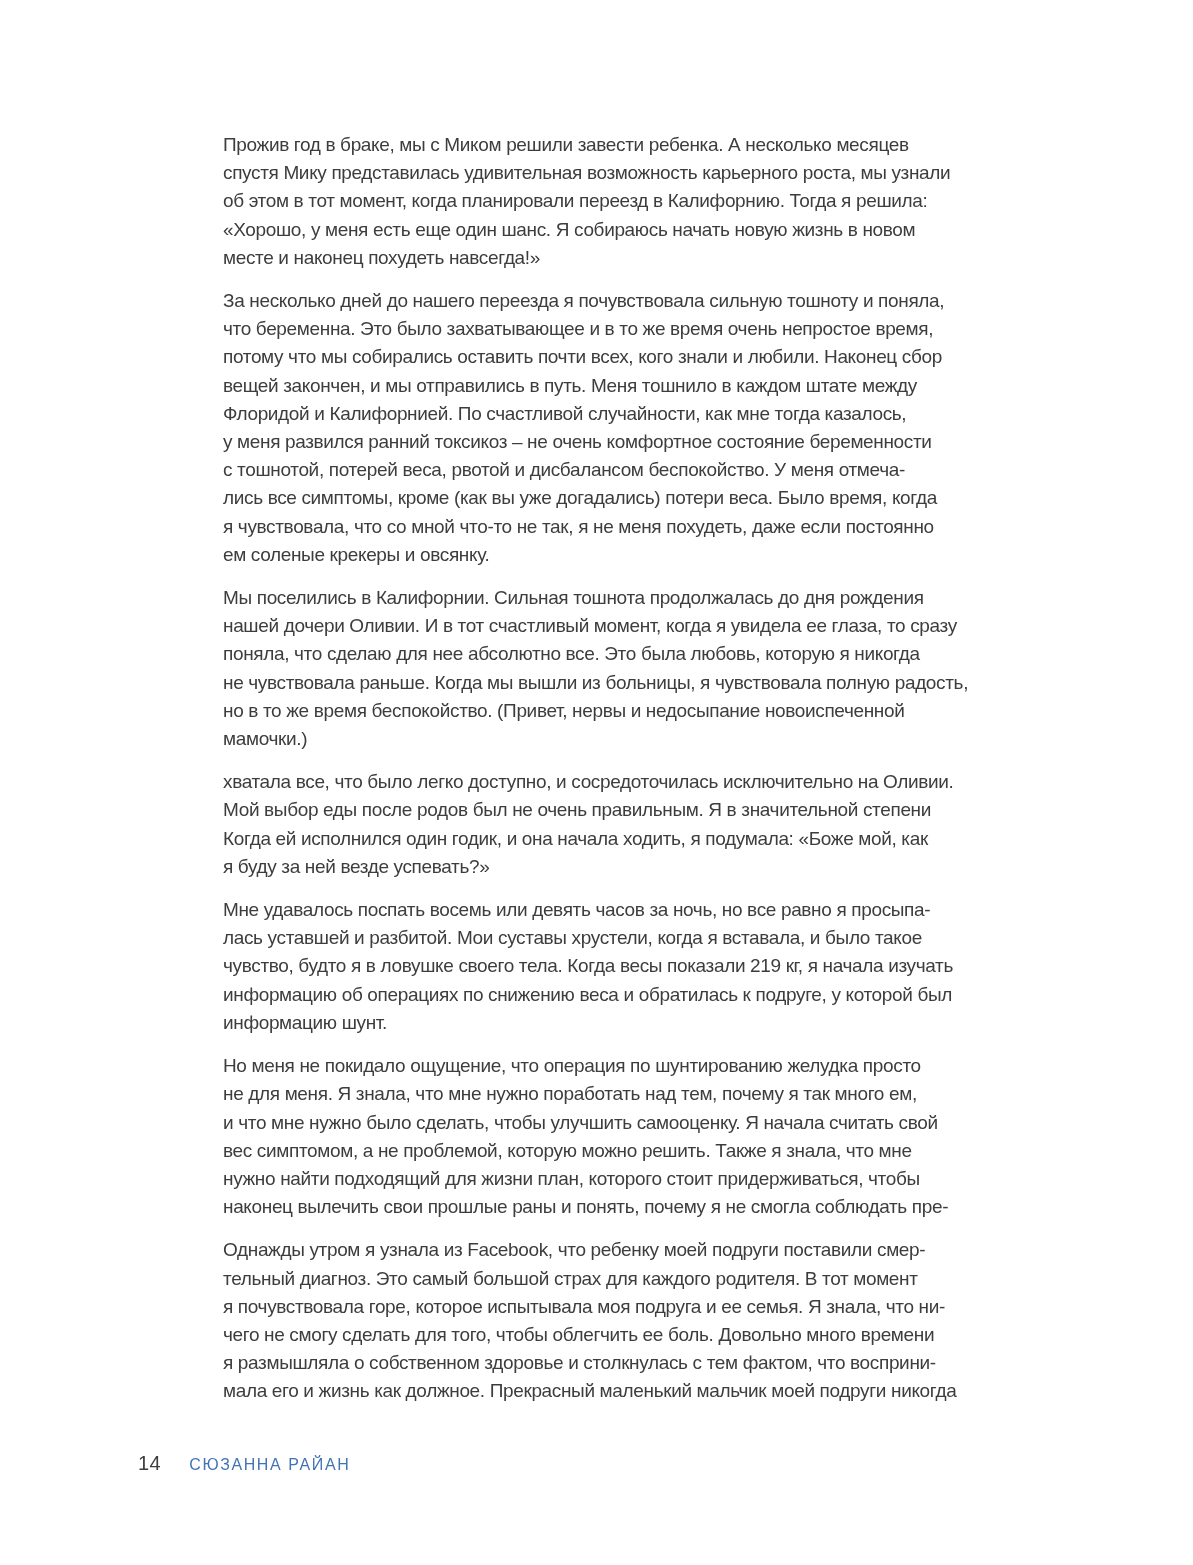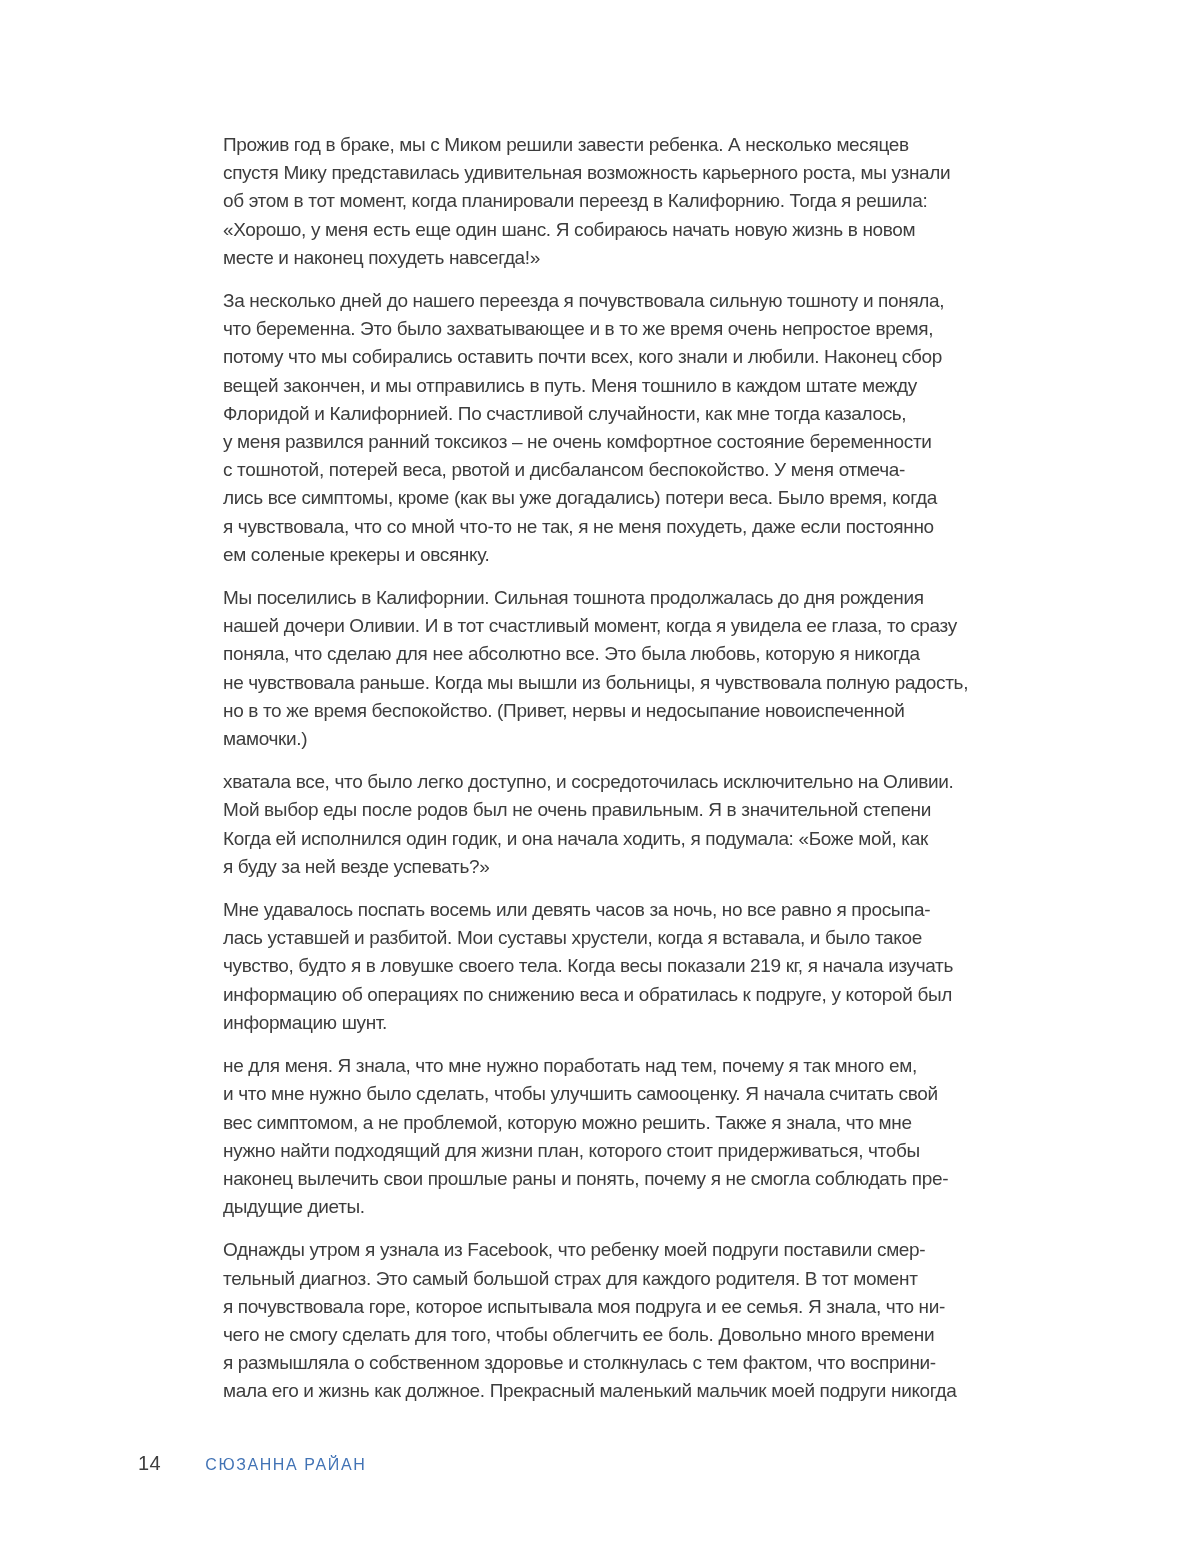--- a/index.html
+++ b/index.html
@@ -31,21 +31,21 @@
   .line {
     line-height: 28.2px;
     white-space: nowrap;
   }
   .footer {
     position: absolute;
     left: 138px;
     top: 1452px;
     display: flex;
     align-items: baseline;
-    gap: 44px;
+    gap: 28px;
   }
   .page-number {
     font-size: 20px;
     font-weight: 300;
     color: #3e3e3e;
     letter-spacing: 0.5px;
   }
   .running-title {
     font-size: 16px;
     font-weight: 300;
@@ -94,26 +94,26 @@
         <div class="line">я буду за ней везде успевать?»</div>
       </div>
       <div class="para">
         <div class="line">Мне удавалось поспать восемь или девять часов за ночь, но все равно я просыпа-</div>
         <div class="line">лась уставшей и разбитой. Мои суставы хрустели, когда я вставала, и было такое</div>
         <div class="line">чувство, будто я в ловушке своего тела. Когда весы показали 219 кг, я начала изучать</div>
         <div class="line">информацию об операциях по снижению веса и обратилась к подруге, у которой был</div>
         <div class="line">информацию шунт.</div>
       </div>
       <div class="para">
+        <div class="line">Но меня не покидало ощущение, что операция по шунтированию желудка просто</div>
         <div class="line">не для меня. Я знала, что мне нужно поработать над тем, почему я так много ем,</div>
         <div class="line">и что мне нужно было сделать, чтобы улучшить самооценку. Я начала считать свой</div>
         <div class="line">вес симптомом, а не проблемой, которую можно решить. Также я знала, что мне</div>
         <div class="line">нужно найти подходящий для жизни план, которого стоит придерживаться, чтобы</div>
         <div class="line">наконец вылечить свои прошлые раны и понять, почему я не смогла соблюдать пре-</div>
-        <div class="line">дыдущие диеты.</div>
       </div>
       <div class="para">
         <div class="line">Однажды утром я узнала из Facebook, что ребенку моей подруги поставили смер-</div>
         <div class="line">тельный диагноз. Это самый большой страх для каждого родителя. В тот момент</div>
         <div class="line">я почувствовала горе, которое испытывала моя подруга и ее семья. Я знала, что ни-</div>
         <div class="line">чего не смогу сделать для того, чтобы облегчить ее боль. Довольно много времени</div>
         <div class="line">я размышляла о собственном здоровье и столкнулась с тем фактом, что восприни-</div>
         <div class="line">мала его и жизнь как должное. Прекрасный маленький мальчик моей подруги никогда</div>
       </div>
     </div>

